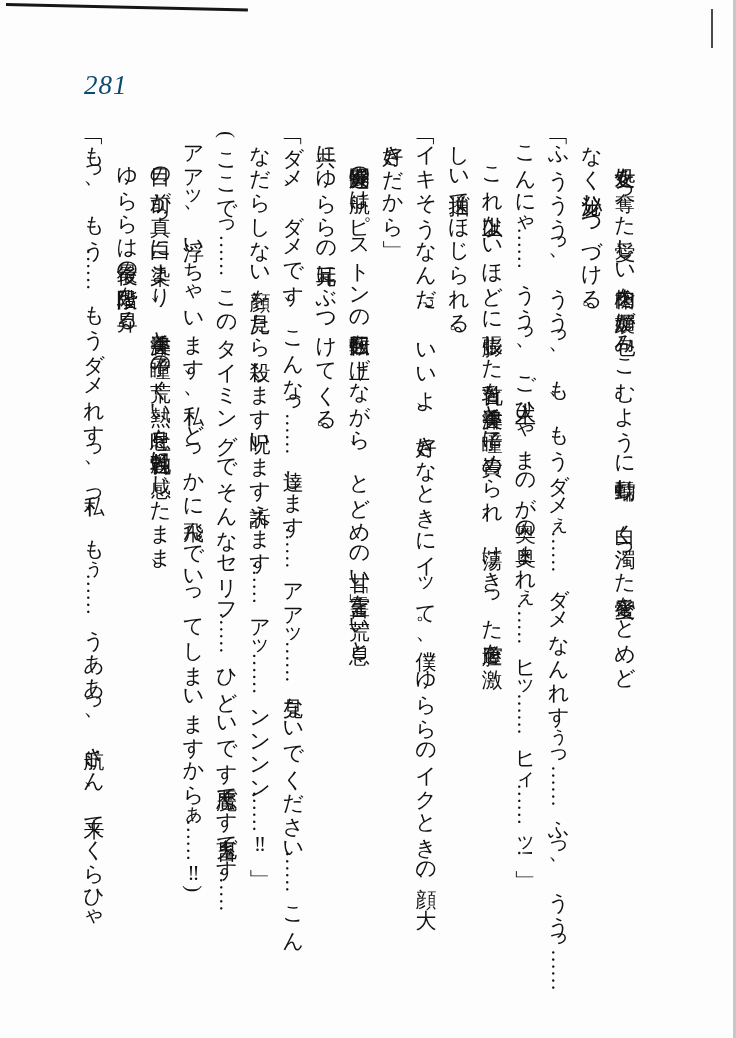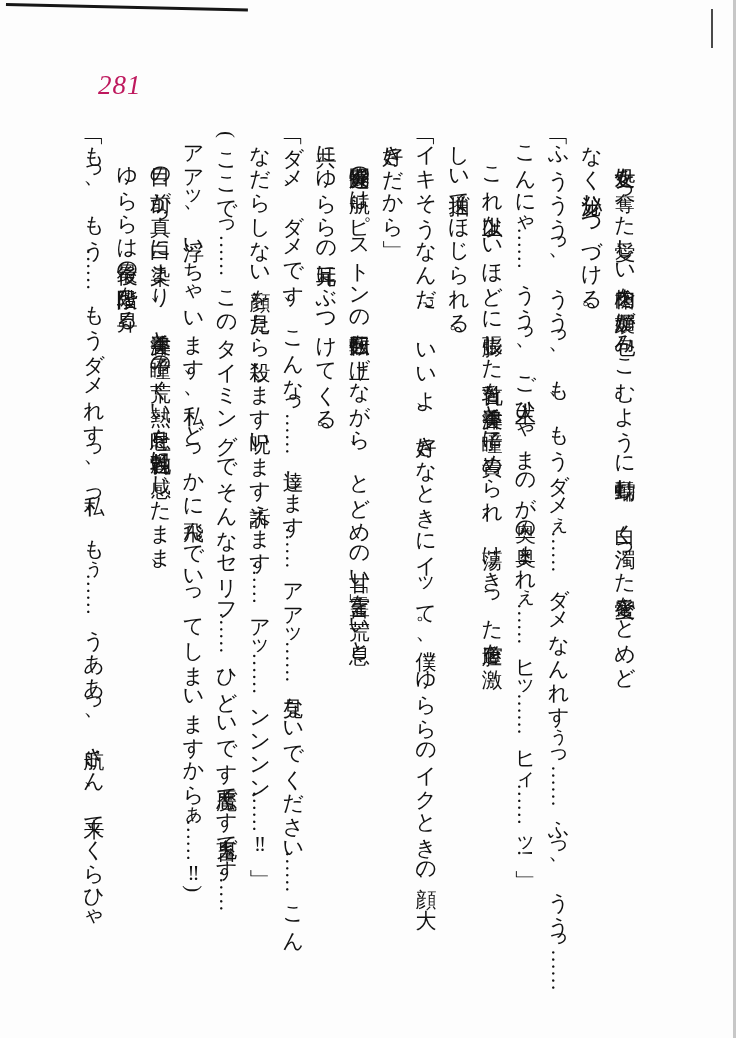--- a/index.html
+++ b/index.html
@@ -37,25 +37,25 @@
   .scan-edge-right {
     position: absolute;
     right: 0;
     top: 0;
     width: 3px;
     height: 1038px;
     background: #c7c7c7;
   }
   .page-number {
     position: absolute;
-    left: 98px;
+    left: 84px;
     top: 70px;
     font-size: 27px;
     font-style: italic;
-    color: #be185d;
+    color: #0c4a6e;
     letter-spacing: 1px;
   }
   .text-block {
     position: absolute;
     top: 131px;
     right: 95px;
     height: 800px;
     writing-mode: vertical-rl;
     text-orientation: mixed;
     font-size: 21px;

